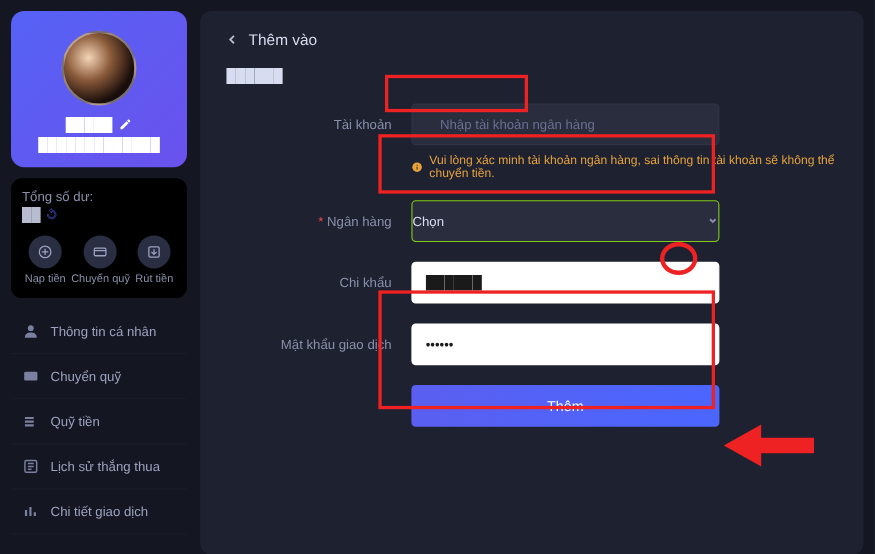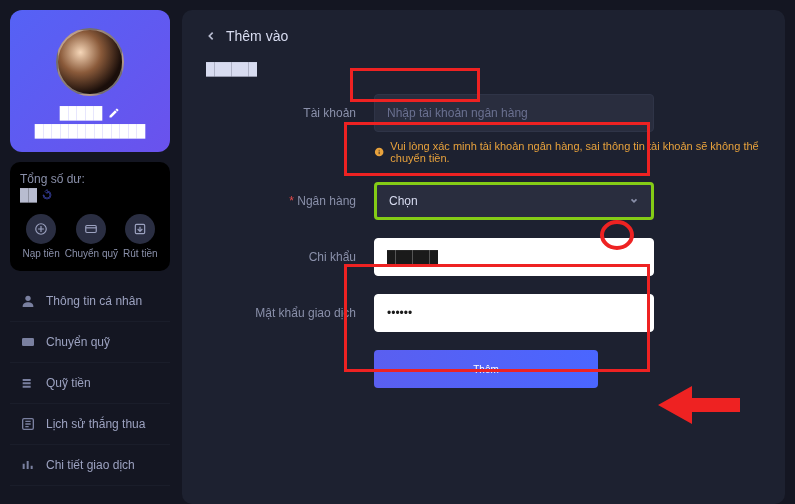--- a/index.html
+++ b/index.html
@@ -79,53 +79,53 @@
 .form-row { display: flex; align-items: center; gap: 18px; }
 .form-label { width: 150px; text-align: right; color: #8a90aa; font-size: 12px; }
 .required::before { content: "* "; color: #e34a4a; }
 .form-input-wrap { flex: 0 0 280px; position: relative; }
 .readonly-val { color: #d8dcf0; font-size: 12px; }
 .dark-input {
   width: 100%; height: 38px;
   background: #292d3e;
   border: 1px solid #2f3447;
   border-radius: 4px;
-  padding: 0 12px;
+  padding: 0 25px;
   color: #d8dcf0; font-size: 12px;
 }
 .dark-input::placeholder { color: #6a7090; }
 .select-box {
   width: 100%; height: 38px;
   background: #292d3e;
-  border: 3px solid #84cc16;
+  border: 1px solid #84cc16;
   border-radius: 4px;
-  padding: 0 12px;
+  padding: 0 0;
   color: #d8dcf0; font-size: 12px;
   display: flex; align-items: center; justify-content: space-between;
   cursor: pointer;
 }
 .chevron-icon { width: 10px; height: 10px; stroke: #8a90aa; fill: none; stroke-width: 2; }
 .light-input {
   width: 100%; height: 38px;
   background: #fff;
   border: 1px solid #fff;
   border-radius: 4px;
   padding: 0 12px;
   color: #1a1a1a; font-size: 12px;
 }
 .hint-row { margin-left: 168px; display: flex; align-items: center; gap: 6px; margin-top: -10px; }
 .info-icon { width: 12px; height: 12px; fill: #e8a23c; }
 .hint-text { font-size: 11px; color: #e8a23c; }
 
 .submit-btn {
-  width: 224px; height: 38px;
+  width: 280px; height: 38px;
   margin-left: 168px;
   background: linear-gradient(90deg, #5a5ff0 0%, #4a66ff 100%);
   border: none; border-radius: 4px;
-  color: #fff; font-size: 10px;
+  color: #fff; font-size: 13px;
   cursor: pointer;
 }
 
 
 .red-box { position: absolute; border: 3px solid #e22; pointer-events: none; }
 .red-circle { position: absolute; border: 4px solid #e22; border-radius: 50%; pointer-events: none; }
 .red-arrow { position: absolute; pointer-events: none; }
 </style>
 </head>
 <body>

